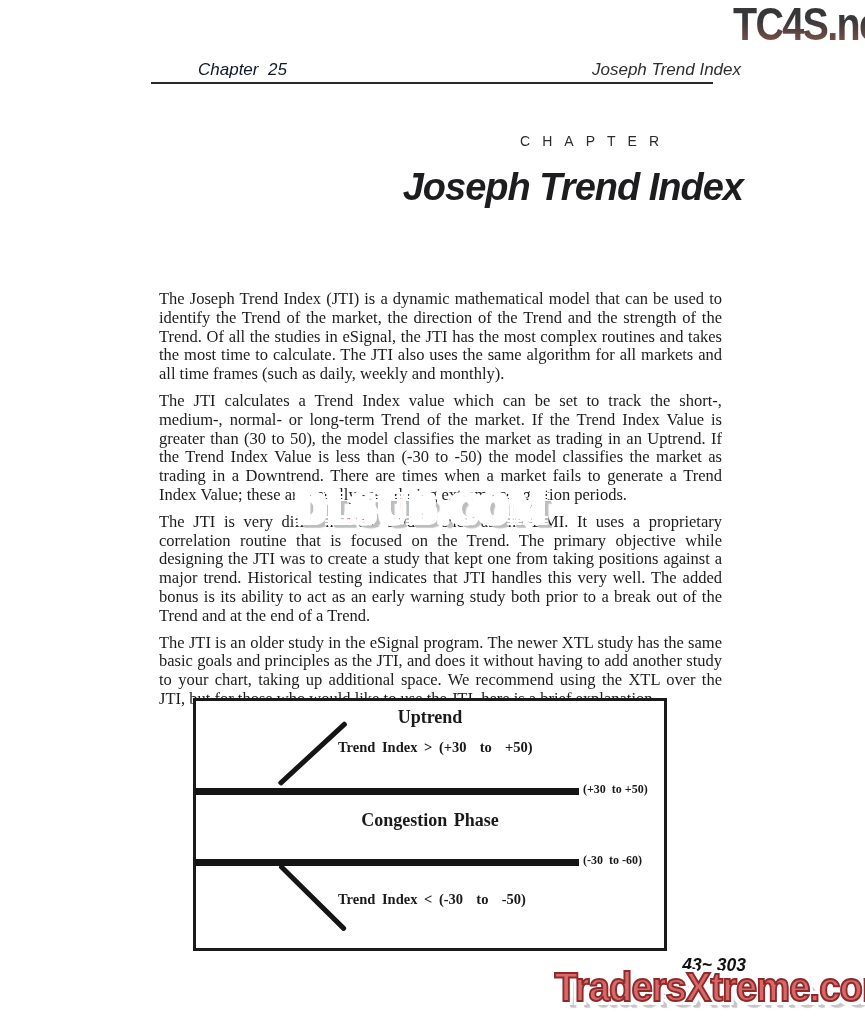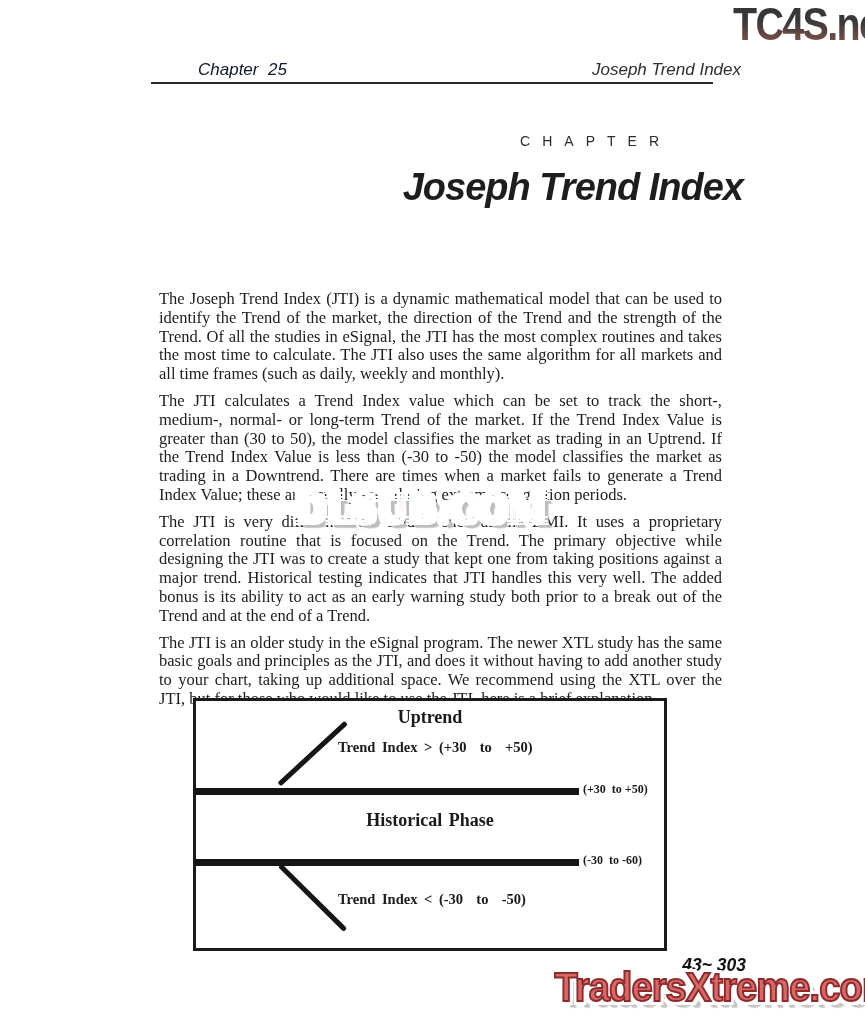--- a/index.html
+++ b/index.html
@@ -148,21 +148,21 @@
   <div class="dlsub">DLSUB.COM</div>
 
   <div class="diagram">
     <div class="centered dg-uptrend">Uptrend</div>
     <div class="dg-diag dg-diag-up"></div>
     <div class="dg-cond dg-cond-up">Trend Index &gt; (+30  to  +50)</div>
 
     <div class="dg-thick dg-line-up"></div>
     <div class="dg-thresh dg-thresh-up">(+30  to +50)</div>
 
-    <div class="centered dg-congestion">Historical Phase</div>
+    <div class="centered dg-congestion">Congestion Phase</div>
 
     <div class="dg-thick dg-line-down"></div>
     <div class="dg-thresh dg-thresh-down">(-30  to -60)</div>
 
     <div class="dg-diag dg-diag-down"></div>
     <div class="dg-cond dg-cond-down">Trend Index &lt; (-30  to  -50)</div>
   </div>
 
   <div class="page-number">43~ 303</div>
   <div class="txtreme">TradersXtreme.com</div>

